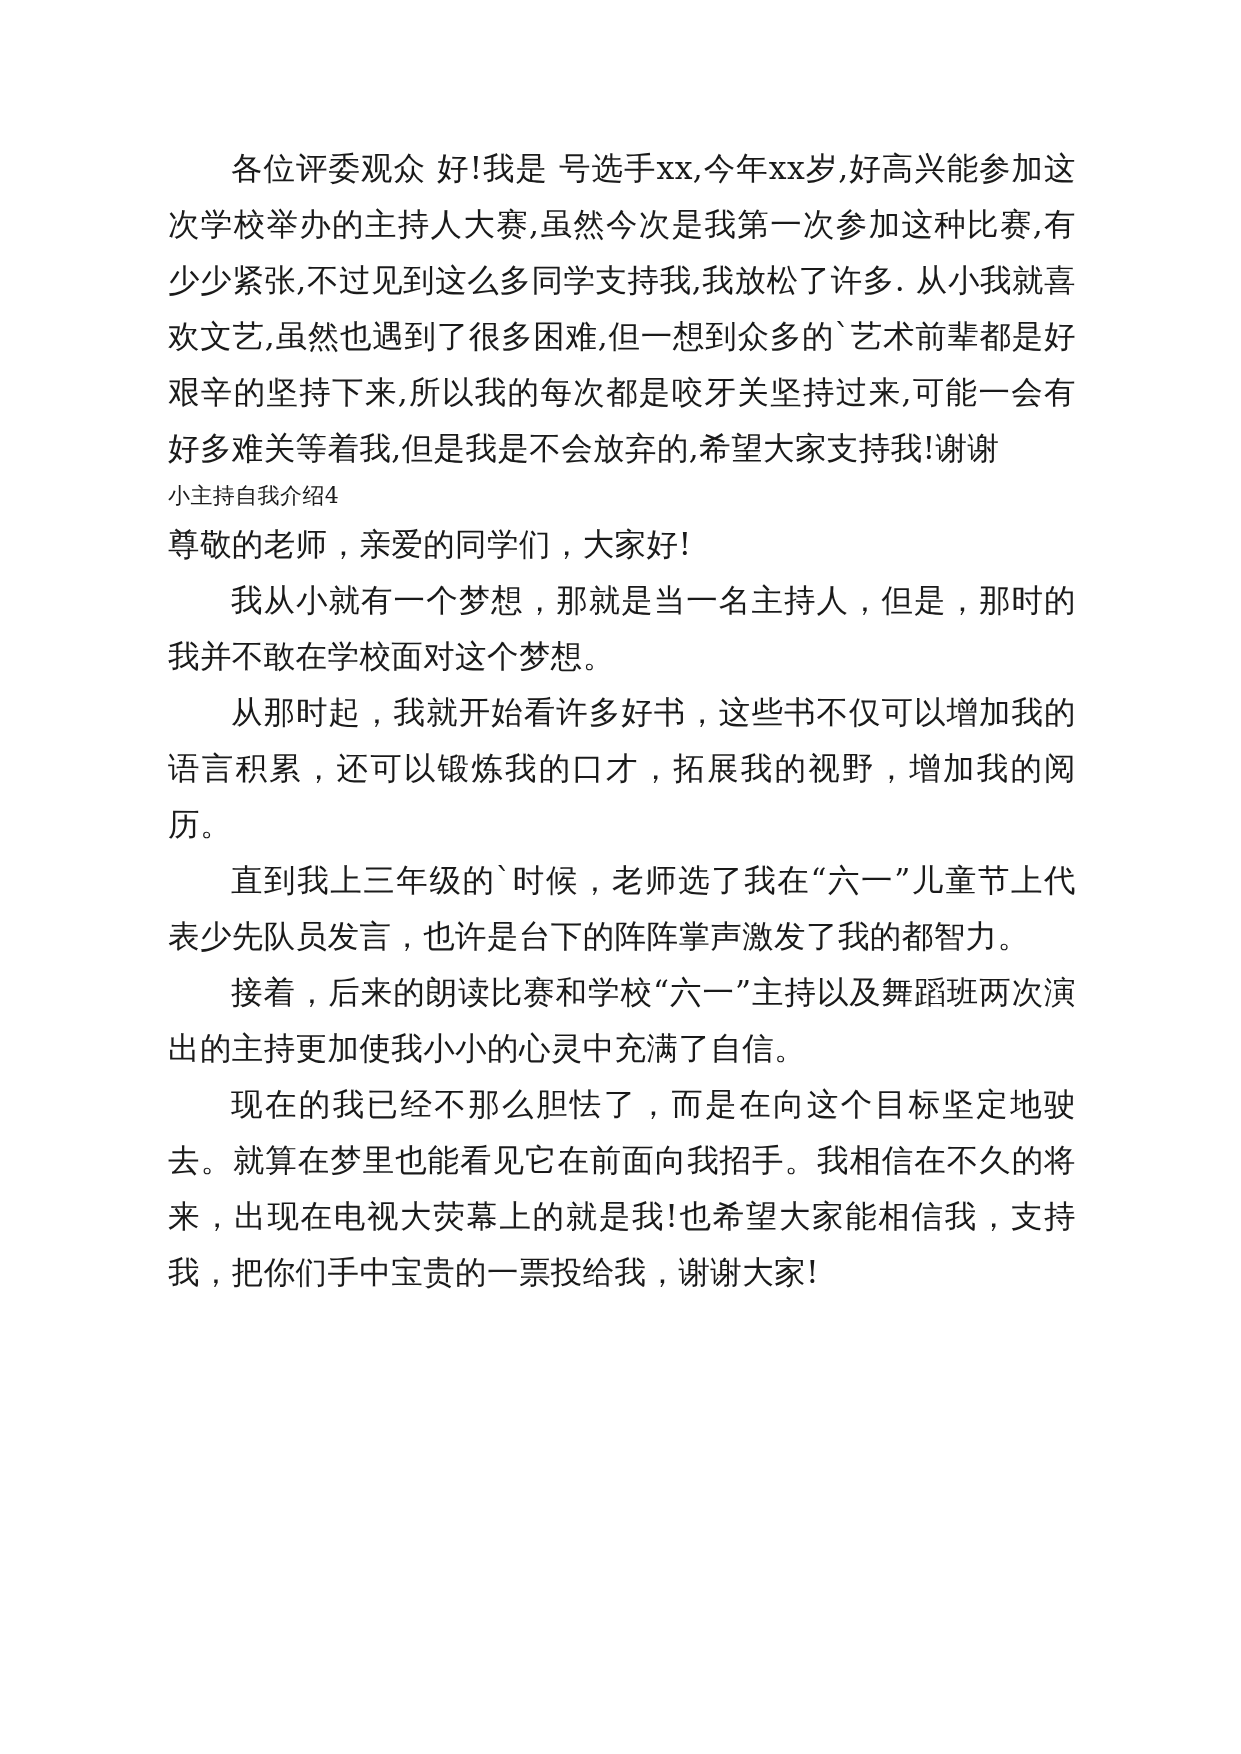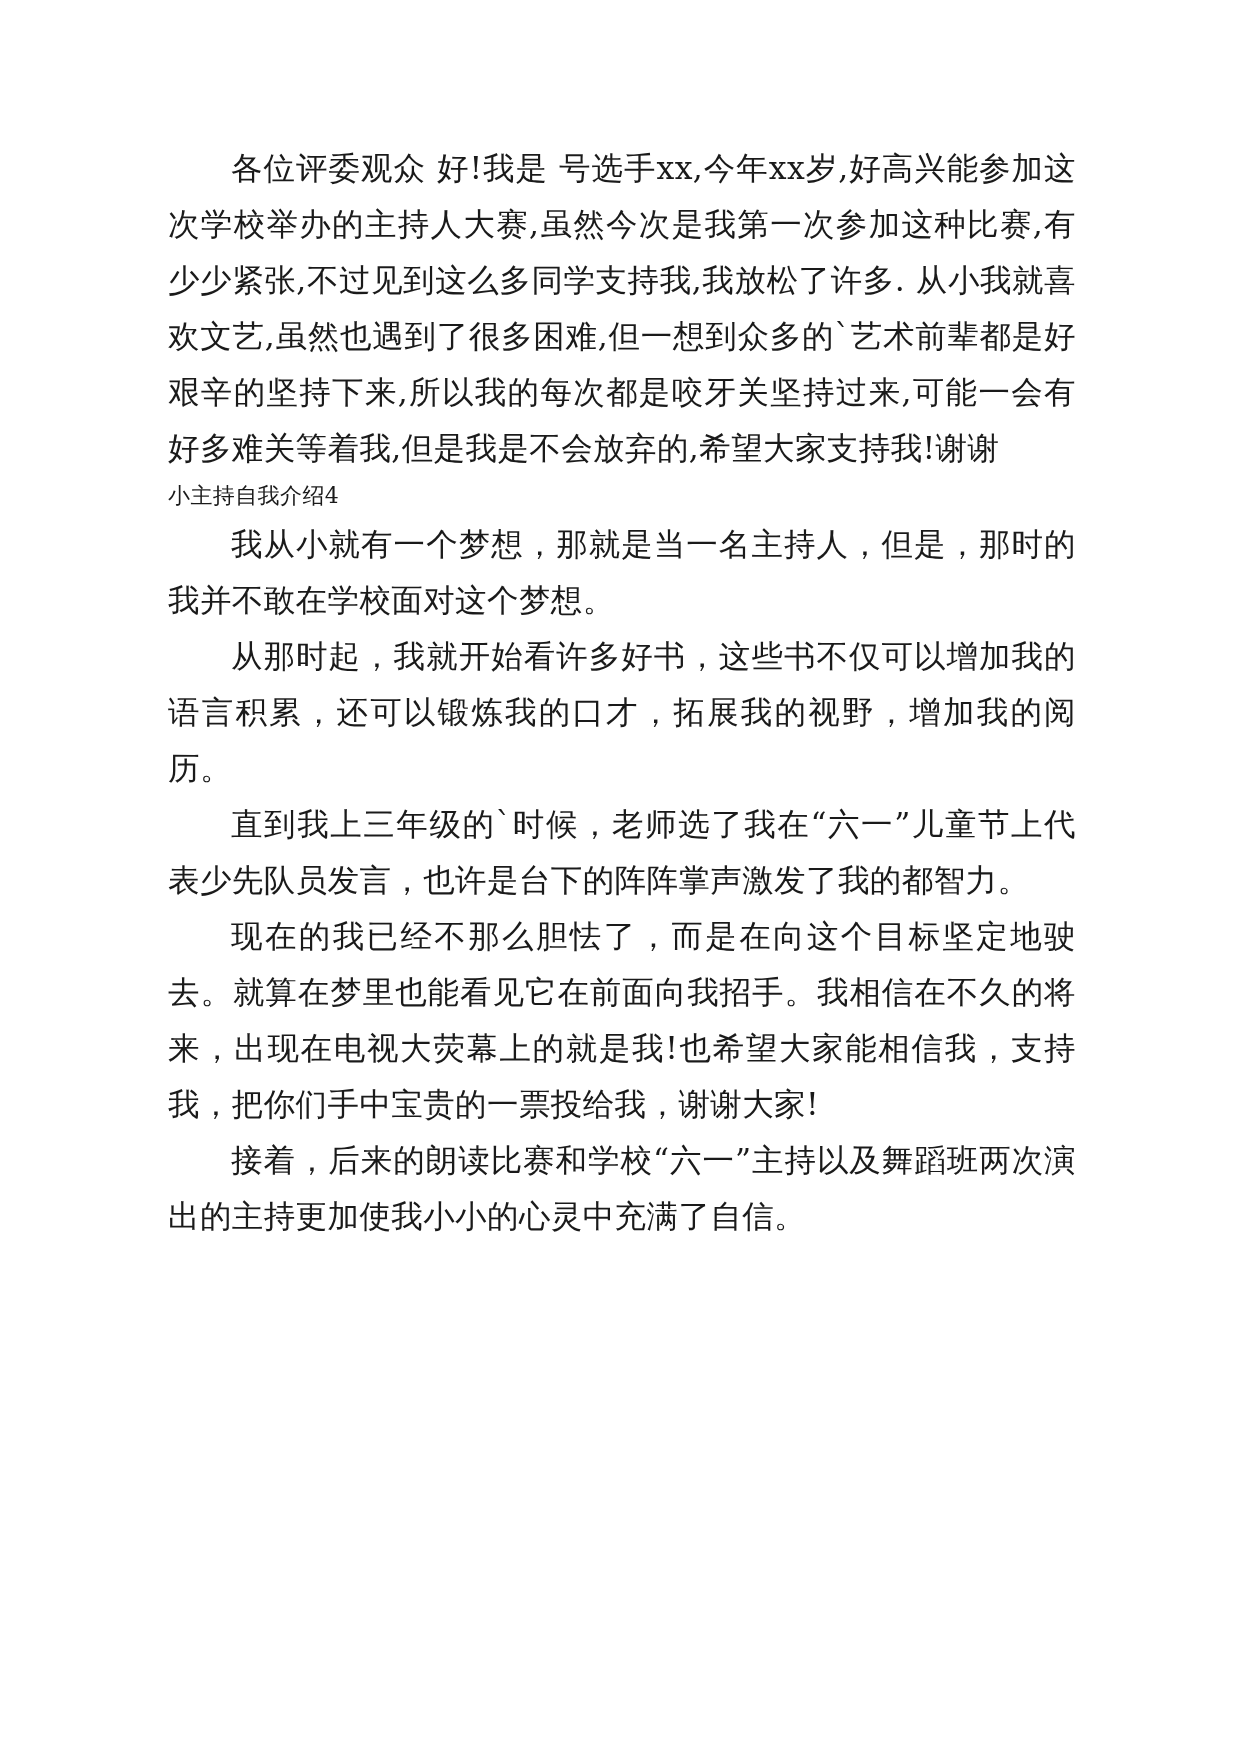--- a/index.html
+++ b/index.html
@@ -44,19 +44,20 @@
     line-height: 1.78;
   }
 </style>
 </head>
 <body>
 
 <div class="page">
   <div class="doc-body">
     <p class="indent">各位评委观众 好!我是 号选手xx,今年xx岁,好高兴能参加这次学校举办的主持人大赛,虽然今次是我第一次参加这种比赛,有少少紧张,不过见到这么多同学支持我,我放松了许多. 从小我就喜欢文艺,虽然也遇到了很多困难,但一想到众多的`艺术前辈都是好艰辛的坚持下来,所以我的每次都是咬牙关坚持过来,可能一会有好多难关等着我,但是我是不会放弃的,希望大家支持我!谢谢</p>
     <p class="heading">小主持自我介绍4</p>
+    <p class="noindent">尊敬的老师，亲爱的同学们，大家好!</p>
     <p class="indent">我从小就有一个梦想，那就是当一名主持人，但是，那时的我并不敢在学校面对这个梦想。</p>
     <p class="indent">从那时起，我就开始看许多好书，这些书不仅可以增加我的语言积累，还可以锻炼我的口才，拓展我的视野，增加我的阅历。</p>
     <p class="indent">直到我上三年级的`时候，老师选了我在“六一”儿童节上代表少先队员发言，也许是台下的阵阵掌声激发了我的都智力。</p>
+    <p class="indent">接着，后来的朗读比赛和学校“六一”主持以及舞蹈班两次演出的主持更加使我小小的心灵中充满了自信。</p>
     <p class="indent">现在的我已经不那么胆怯了，而是在向这个目标坚定地驶去。就算在梦里也能看见它在前面向我招手。我相信在不久的将来，出现在电视大荧幕上的就是我!也希望大家能相信我，支持我，把你们手中宝贵的一票投给我，谢谢大家!</p>
-    <p class="indent">接着，后来的朗读比赛和学校“六一”主持以及舞蹈班两次演出的主持更加使我小小的心灵中充满了自信。</p>
   </div>
 </div>
 
 </body></html>

